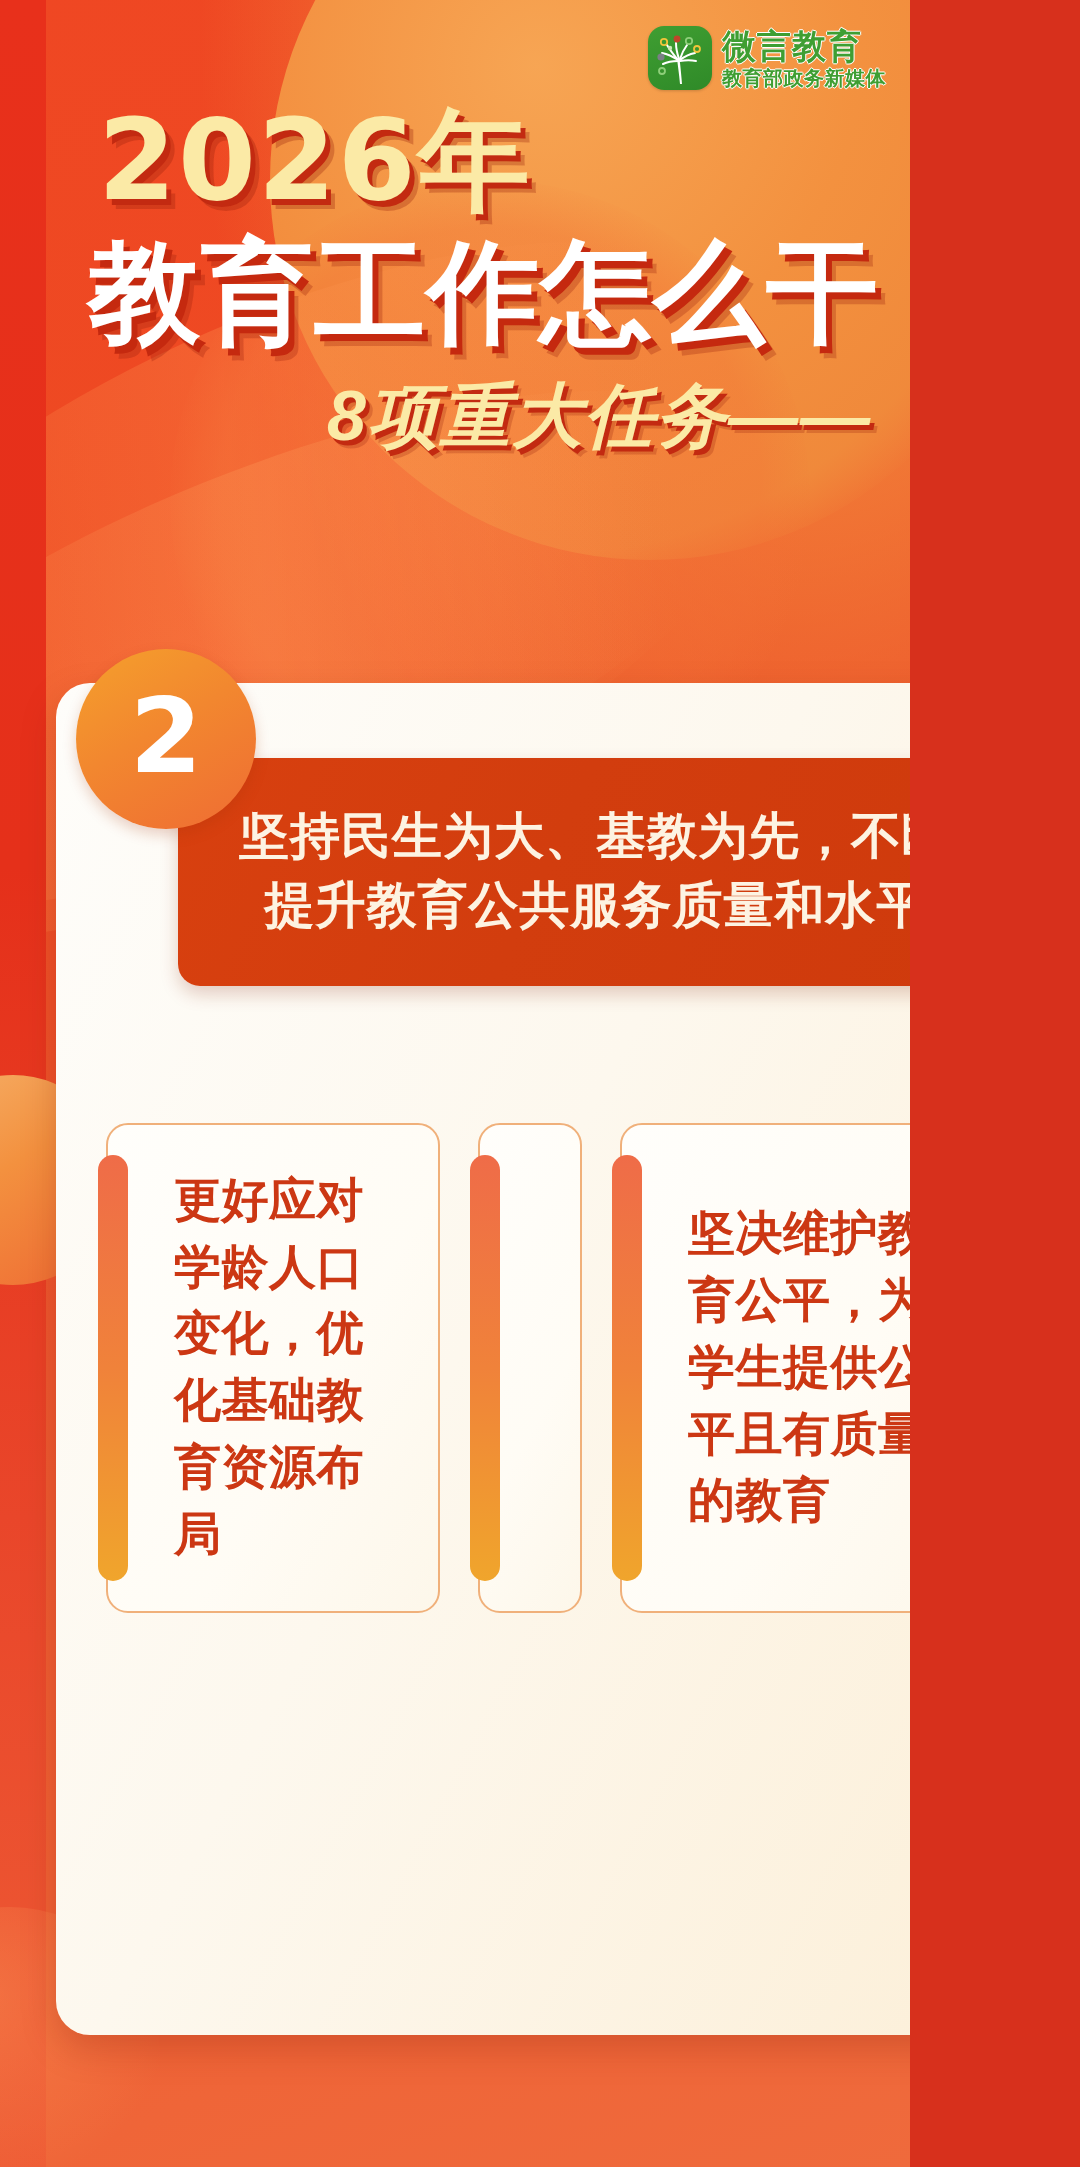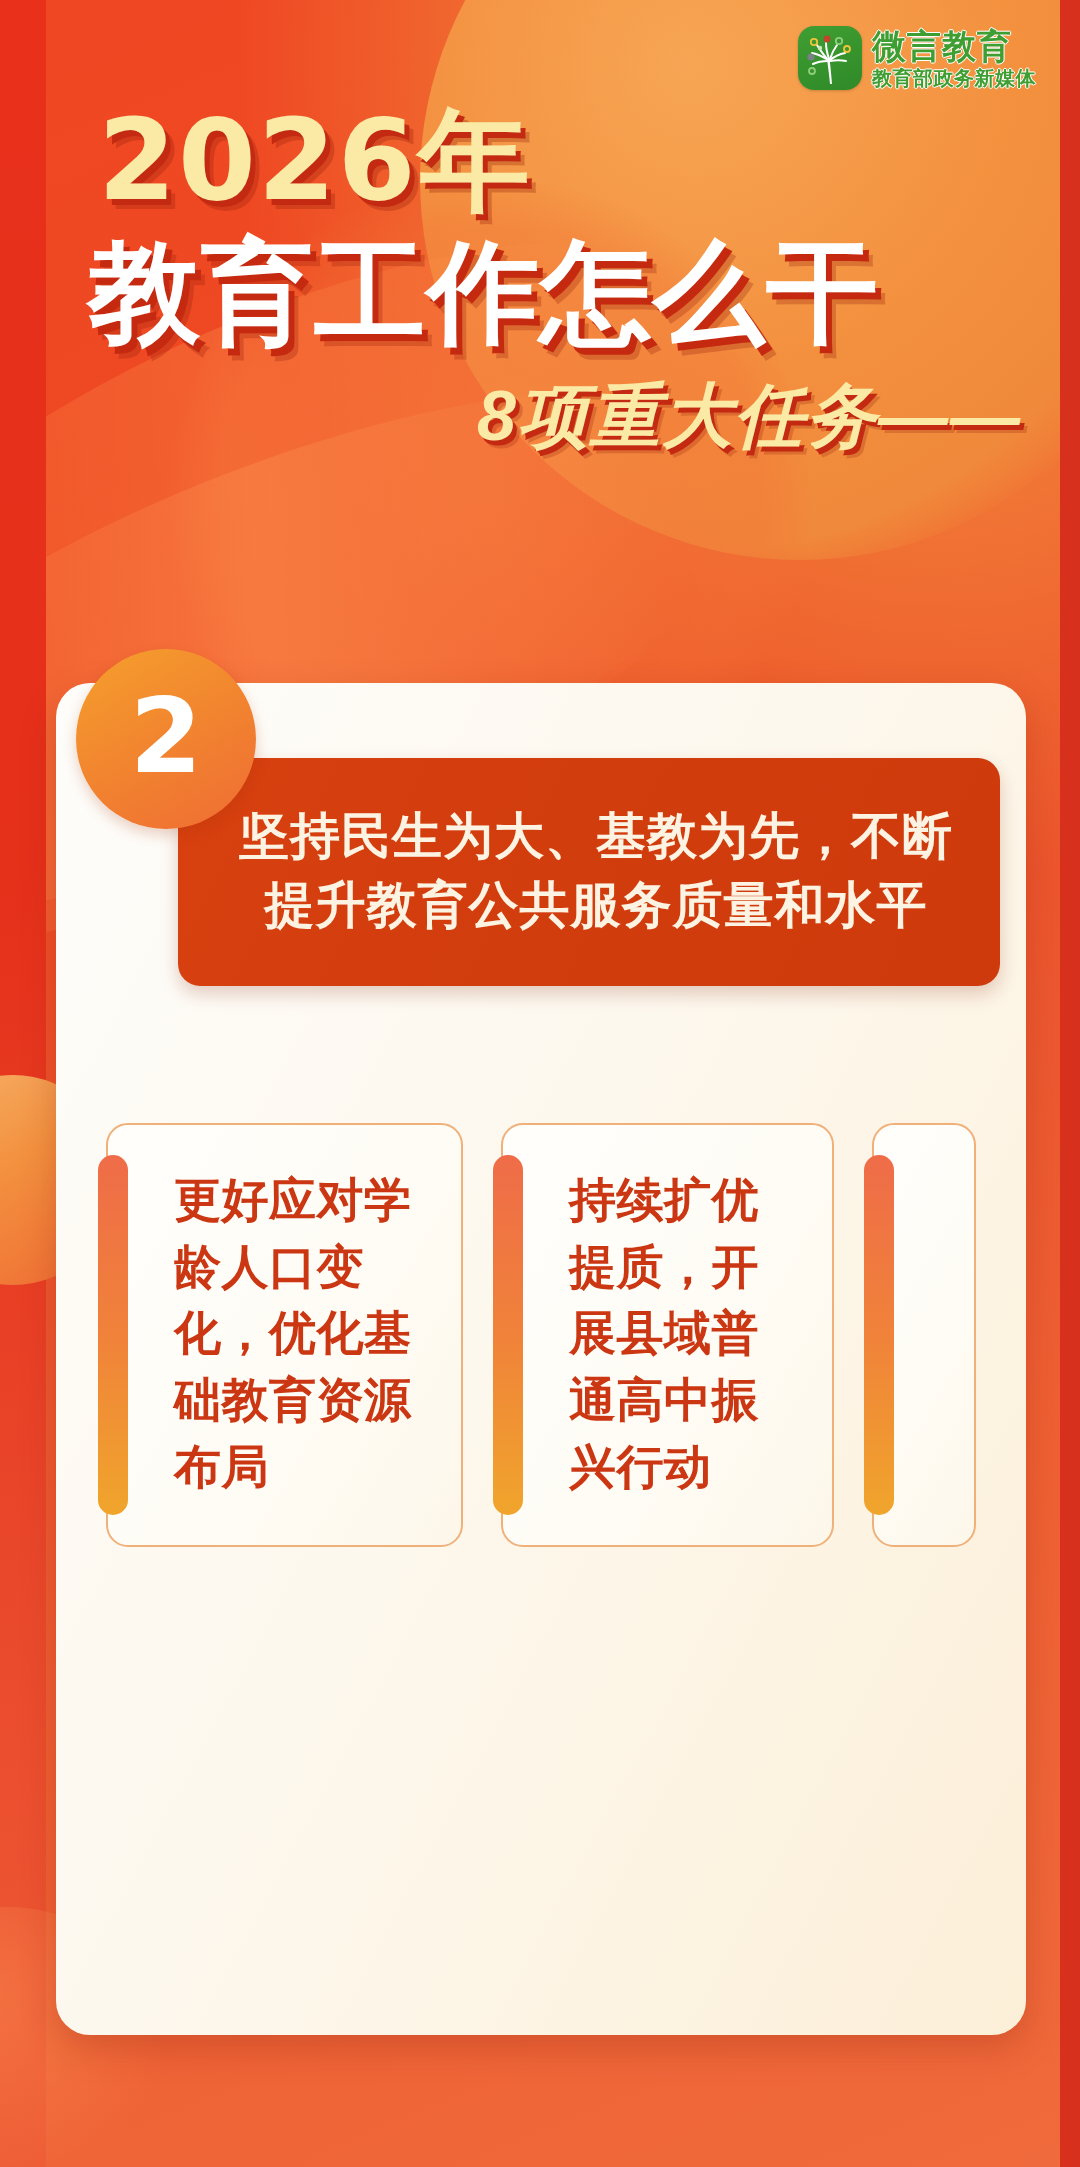--- a/index.html
+++ b/index.html
@@ -3,21 +3,21 @@
 <meta charset="utf-8">
 <style>
   * { margin:0; padding:0; box-sizing:border-box; }
   html,body{ background:#d7301c; }
   body{
     font-family:"Liberation Sans","DejaVu Sans",sans-serif;
     -webkit-font-smoothing:antialiased;
   }
   .poster{
     position:relative;
-    width:1060px;
+    width:910px;
     height:2167px;
     overflow:hidden;
     background:
       radial-gradient(120% 70% at 88% 2%, #f7a24a 0%, #f2883c 18%, rgba(242,136,60,0) 55%),
       linear-gradient(158deg,#ef4723 0%,#ee4a22 26%,#ec5830 55%,#ef6034 72%,#ef6a3c 100%);
   }
 
   
   .bg-layer{ position:absolute; inset:0; overflow:hidden; pointer-events:none; }
   .blob-top-right{
@@ -226,23 +226,23 @@
 
     <div class="items">
 
       <div class="item">
         <span class="bar"></span>
         <p>更好应对学龄人口变化，优化基础教育资源布局</p>
       </div>
 
       <div class="item">
         <span class="bar"></span>
-        <p>持续扩优提质，开展县域普通高中振兴行动</p>
       </div>
 
       <div class="item">
         <span class="bar"></span>
+        <p>坚决维护教育公平，为学生提供公平且有质量的教育</p>
       </div>
 
     </div>
   </div>
 
 </div>
 
 </body></html>

